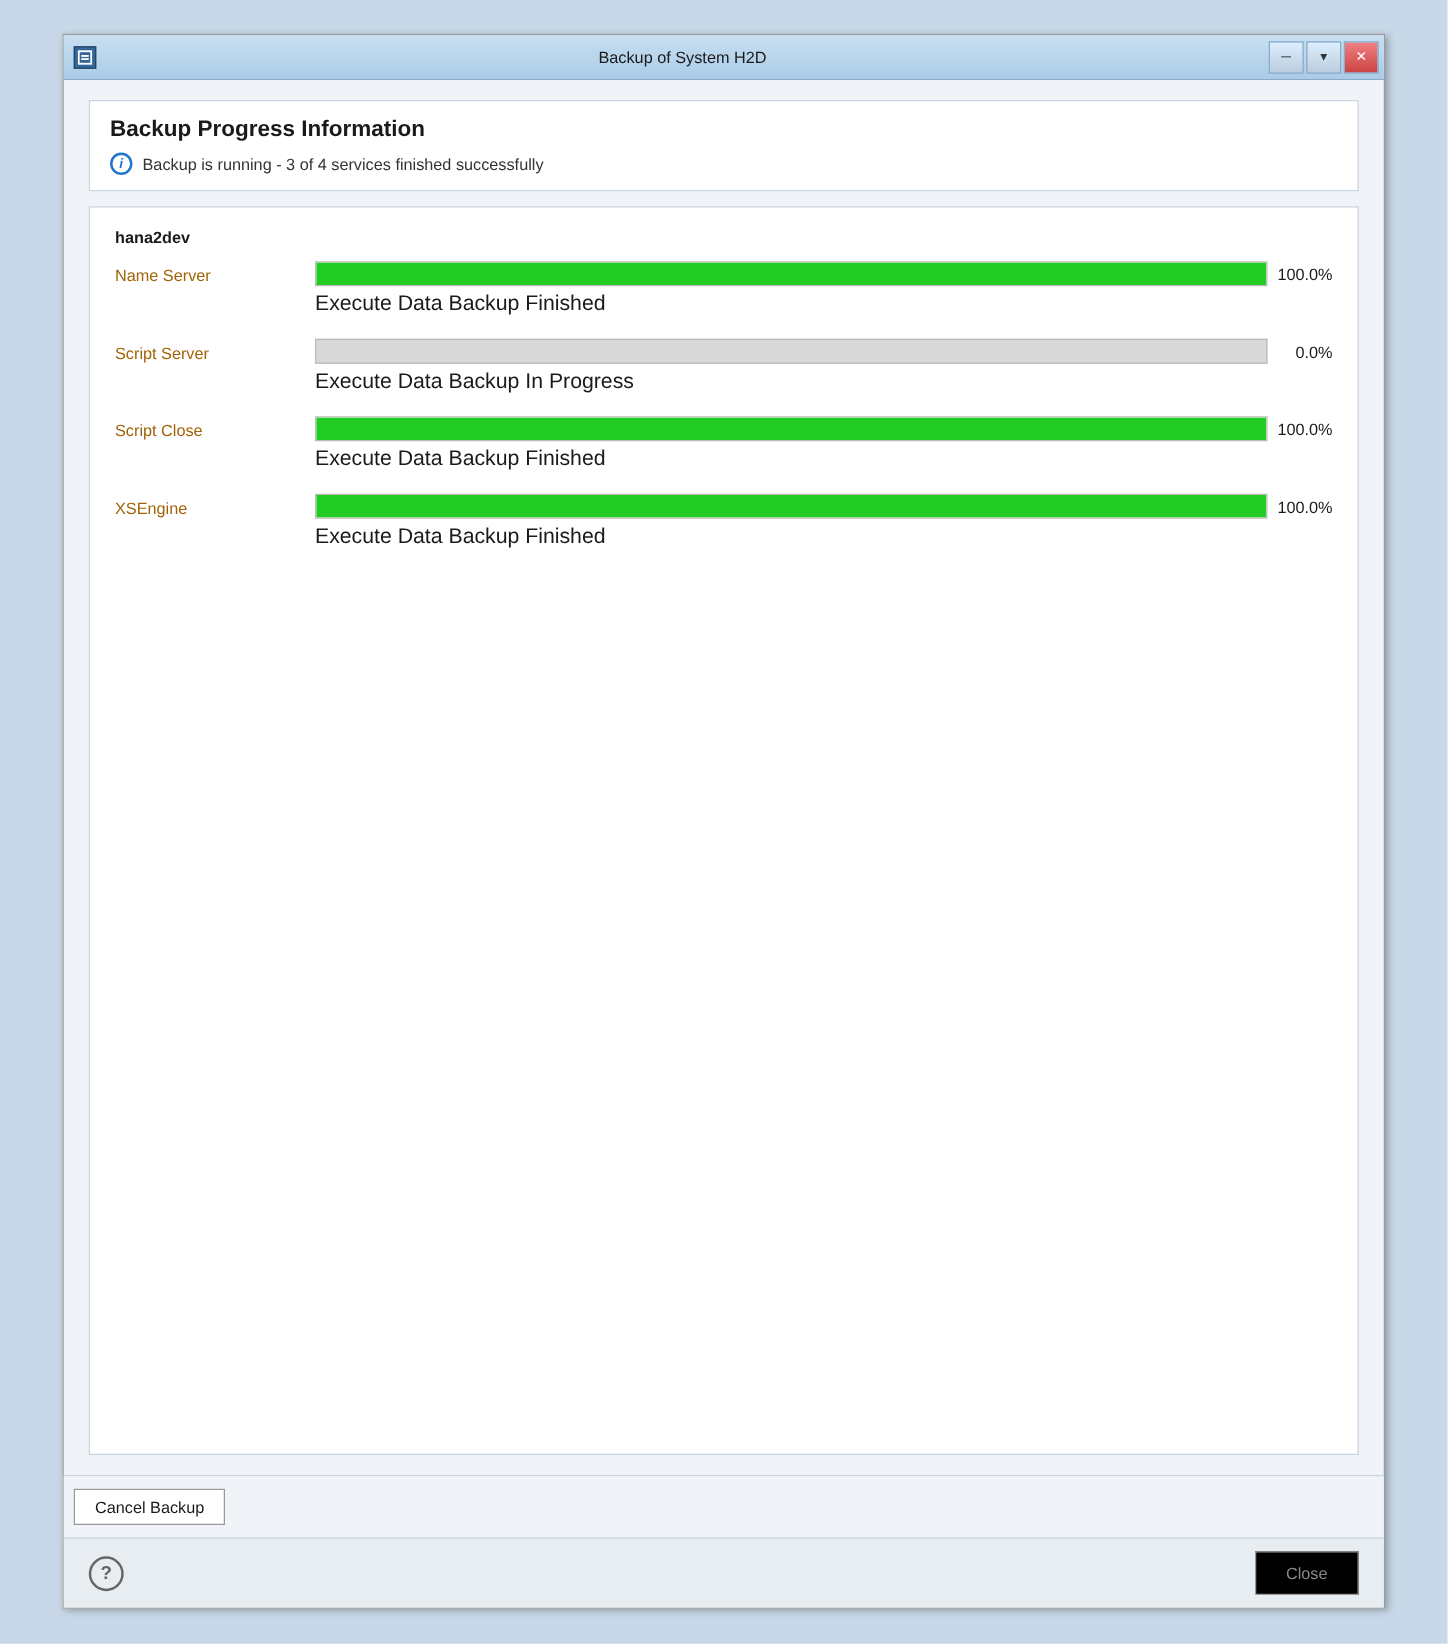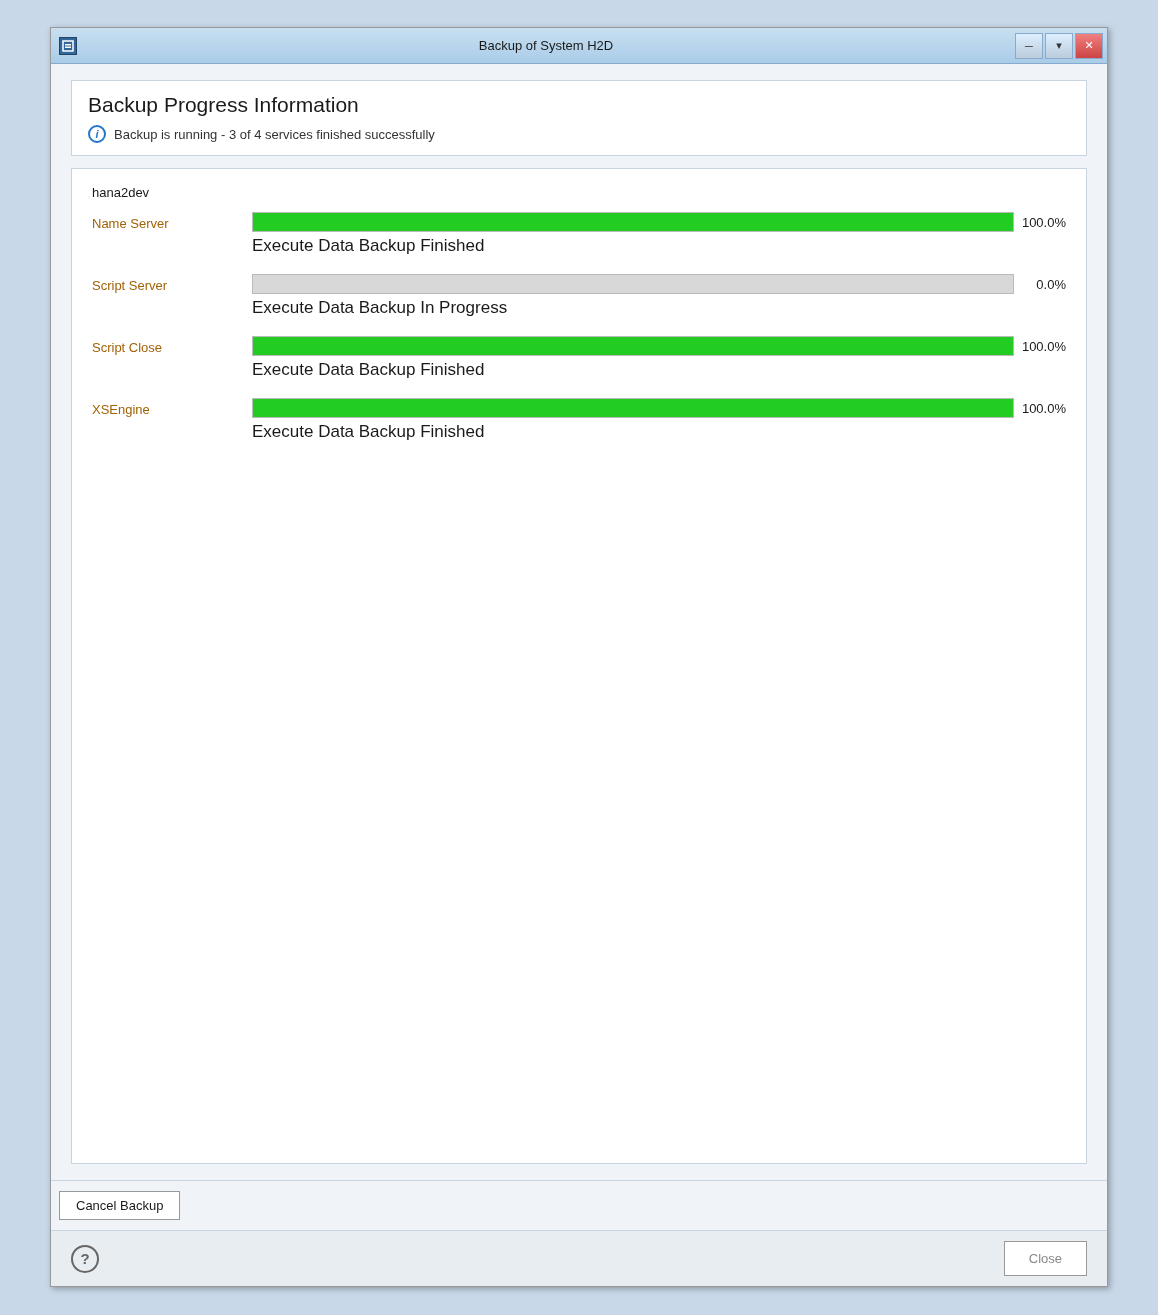--- a/index.html
+++ b/index.html
@@ -77,22 +77,22 @@
       display: flex;
       flex-direction: column;
       gap: 12px;
     }
     .header-section {
       background: white;
       border: 1px solid #c8d4e0;
       padding: 12px 16px;
     }
     .header-title {
-      font-size: 21px;
-      font-weight: normal;
+      font-size: 18px;
+      font-weight: bold;
       color: #1a1a1a;
       margin-bottom: 8px;
     }
     .status-line {
       display: flex;
       align-items: center;
       gap: 8px;
       font-size: 13px;
       color: #333;
     }
@@ -110,21 +110,21 @@
       flex-shrink: 0;
       font-style: italic;
     }
     .services-panel {
       background: white;
       border: 1px solid #c8d4e0;
       padding: 16px 20px;
       flex: 1;
     }
     .host-name {
-      font-weight: normal;
+      font-weight: bold;
       font-size: 13px;
       color: #1a1a1a;
       margin-bottom: 12px;
     }
     .service-row {
       display: flex;
       align-items: flex-start;
       margin-bottom: 18px;
     }
     .service-label {
@@ -202,21 +202,21 @@
       color: #666;
       font-size: 15px;
       font-weight: bold;
       display: flex;
       align-items: center;
       justify-content: center;
       cursor: pointer;
     }
     .close-footer-btn {
       padding: 9px 24px;
-      background: #ffffff;
+      background: #000000;
       border: 1px solid #999;
       font-size: 13px;
       cursor: pointer;
       color: #888;
     }
   </style>
 </head>
 <body>
 
 <div class="window">

